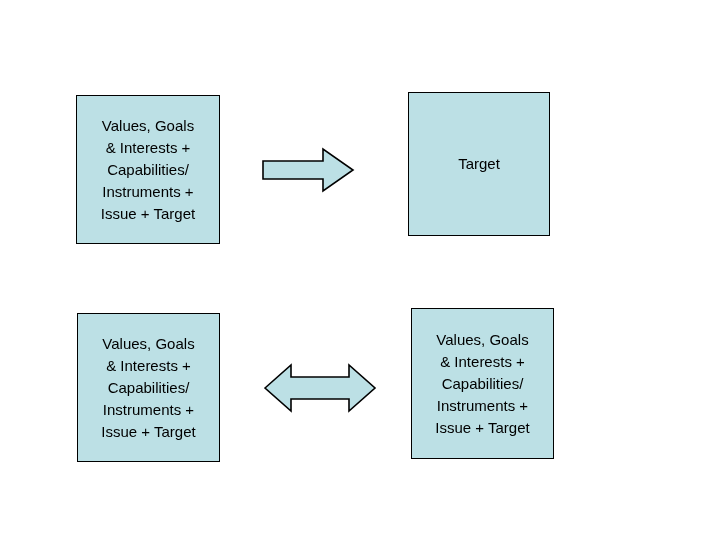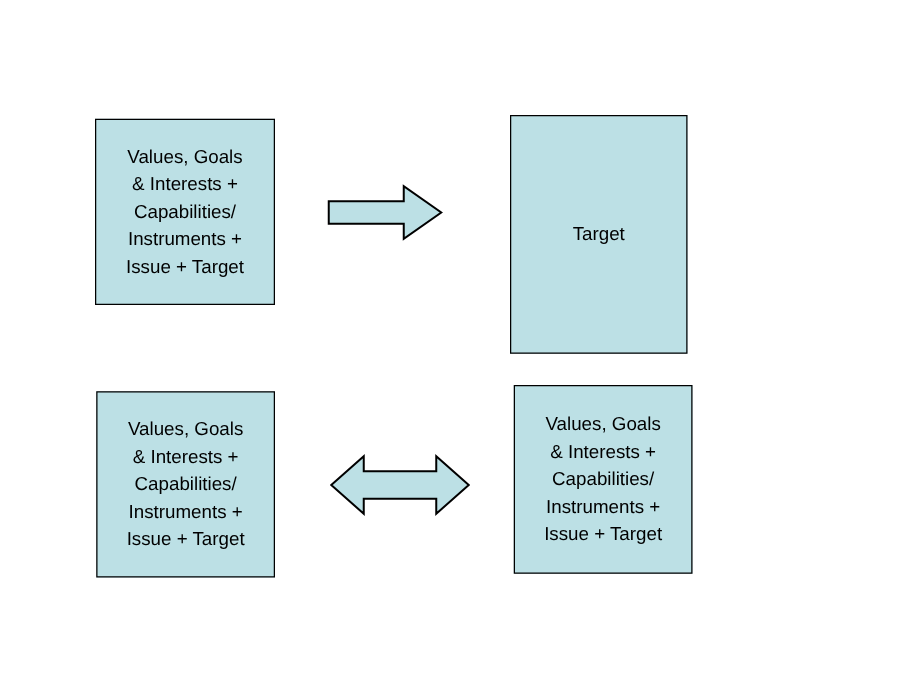--- a/index.html
+++ b/index.html
@@ -41,21 +41,21 @@
   #box-top-left {
     left: 76px;
     top: 95px;
     width: 144px;
     height: 149px;
   }
   #box-top-right {
     left: 408px;
     top: 92px;
     width: 142px;
-    height: 191px;
+    height: 144px;
   }
   #box-bottom-left {
     left: 77px;
     top: 313px;
     width: 143px;
     height: 149px;
   }
   #box-bottom-right {
     left: 411px;
     top: 308px;

